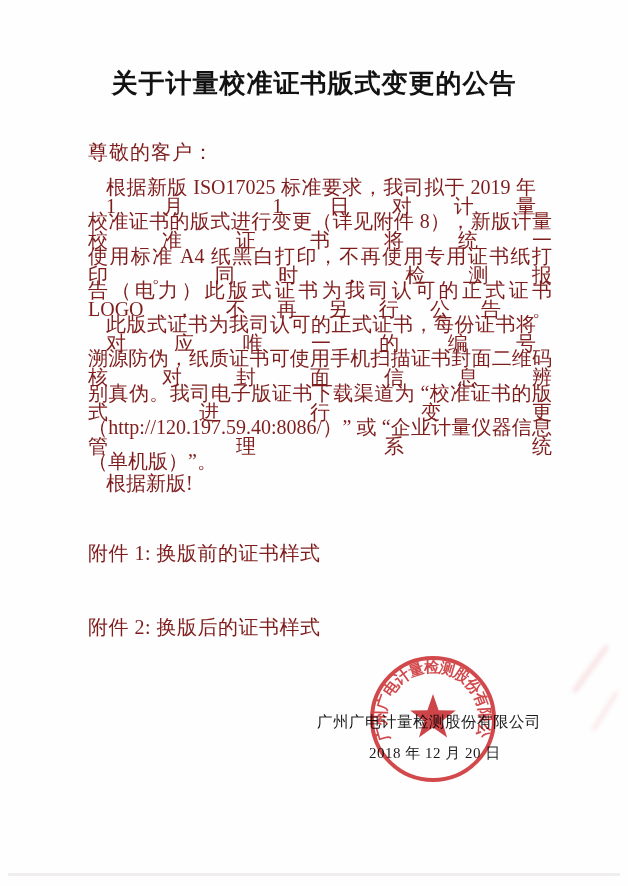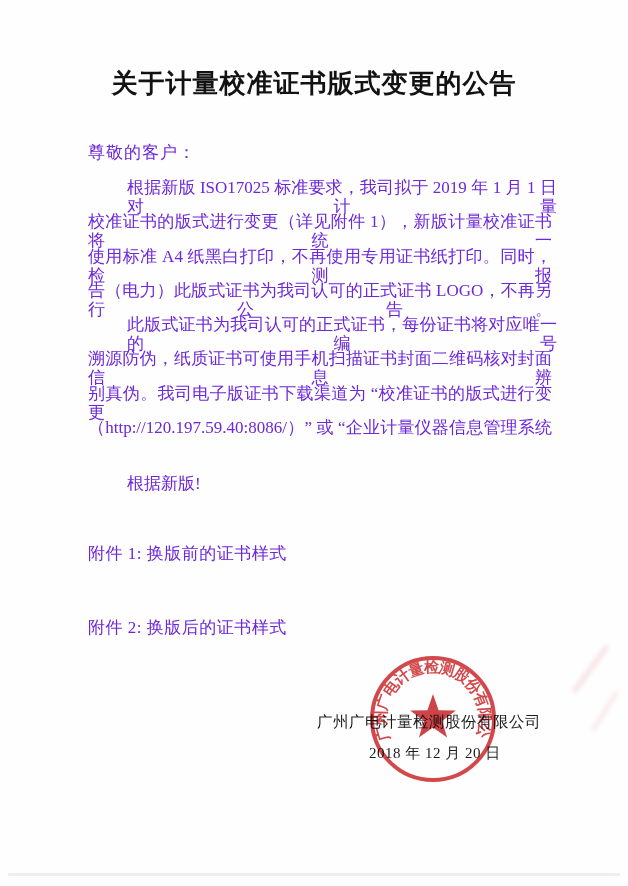--- a/index.html
+++ b/index.html
@@ -20,29 +20,29 @@
     margin:0;
     text-align:center;
     font-family:"Liberation Sans","DejaVu Sans",sans-serif;
     font-weight:700;
     font-size:26px;
     letter-spacing:1px;
     color:#121212;
   }
   .line{
     position:absolute;left:88px;width:464px;
-    font-size:17px;line-height:19px;
-    color:#6d28d9;
+    font-size:20px;line-height:19px;
+    color:#7f1d1d;
   }
   .full{
     text-align:justify;
     text-align-last:justify;
   }
   .indent{
-    left:127px;width:430px;
+    left:106px;width:430px;
   }
   .salut{letter-spacing:1px;}
   .attach{letter-spacing:0.5px;}
   .sig{
     position:absolute;left:317px;top:712px;
     font-size:15.5px;letter-spacing:0.5px;
     color:#1c1c1c;
   }
   .date{
     position:absolute;left:369px;top:744px;
@@ -76,28 +76,29 @@
 </head>
 <body>
 
 <div class="page">
 
   <h1 class="title">关于计量校准证书版式变更的公告</h1>
 
   <div class="line salut" style="top:143px">尊敬的客户：</div>
 
   <div class="line full indent" style="top:178px">根据新版 ISO17025 标准要求，我司拟于 2019 年 1 月 1 日对计量</div>
-  <div class="line full" style="top:212px">校准证书的版式进行变更（详见附件 1），新版计量校准证书将统一</div>
+  <div class="line full" style="top:212px">校准证书的版式进行变更（详见附件 8），新版计量校准证书将统一</div>
   <div class="line full" style="top:247px">使用标准 A4 纸黑白打印，不再使用专用证书纸打印。同时，检测报</div>
   <div class="line full" style="top:281px">告（电力）此版式证书为我司认可的正式证书 LOGO，不再另行公告。</div>
 
   <div class="line full indent" style="top:315px">此版式证书为我司认可的正式证书，每份证书将对应唯一的编号</div>
   <div class="line full" style="top:349px">溯源防伪，纸质证书可使用手机扫描证书封面二维码核对封面信息辨</div>
   <div class="line full" style="top:384px">别真伪。我司电子版证书下载渠道为 “校准证书的版式进行变更</div>
   <div class="line full" style="top:418px">（http://120.197.59.40:8086/）” 或 “企业计量仪器信息管理系统</div>
+  <div class="line" style="top:452px">（单机版）”。</div>
 
   <div class="line indent" style="top:474px">根据新版!</div>
 
   <div class="line attach" style="top:544px">附件 1: 换版前的证书样式</div>
   <div class="line attach" style="top:618px">附件 2: 换版后的证书样式</div>
 
   <div class="sig">广州广电计量检测股份有限公司</div>
   <div class="date">2018 年 12 月 20 日</div>
 
   <svg class="seal" viewBox="0 0 150 150" aria-hidden="true">

